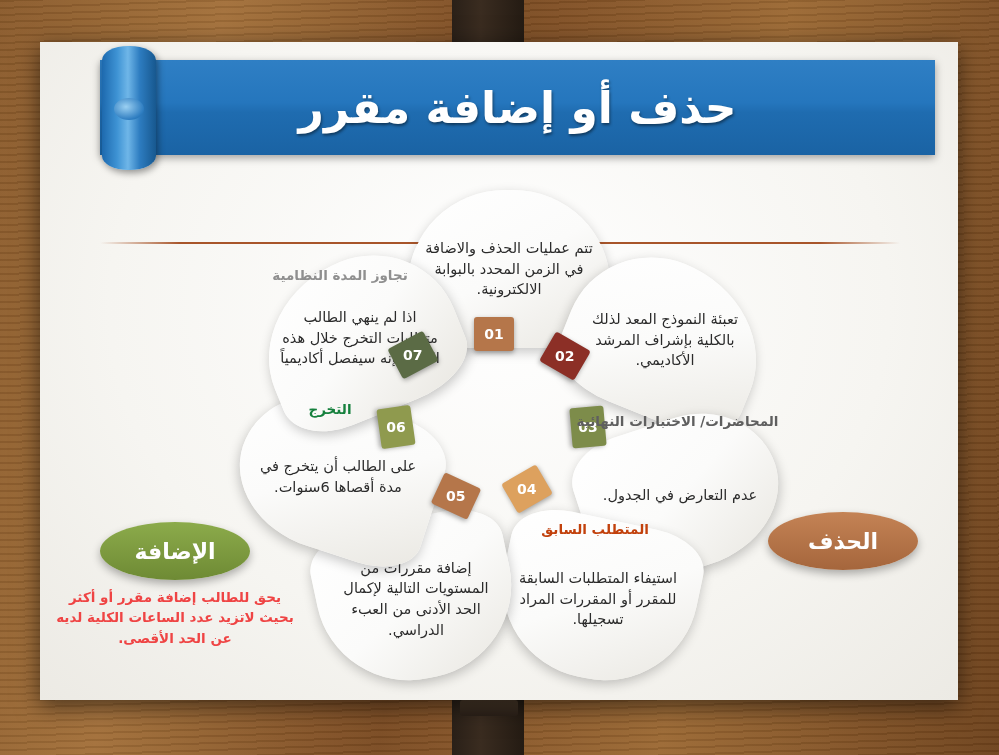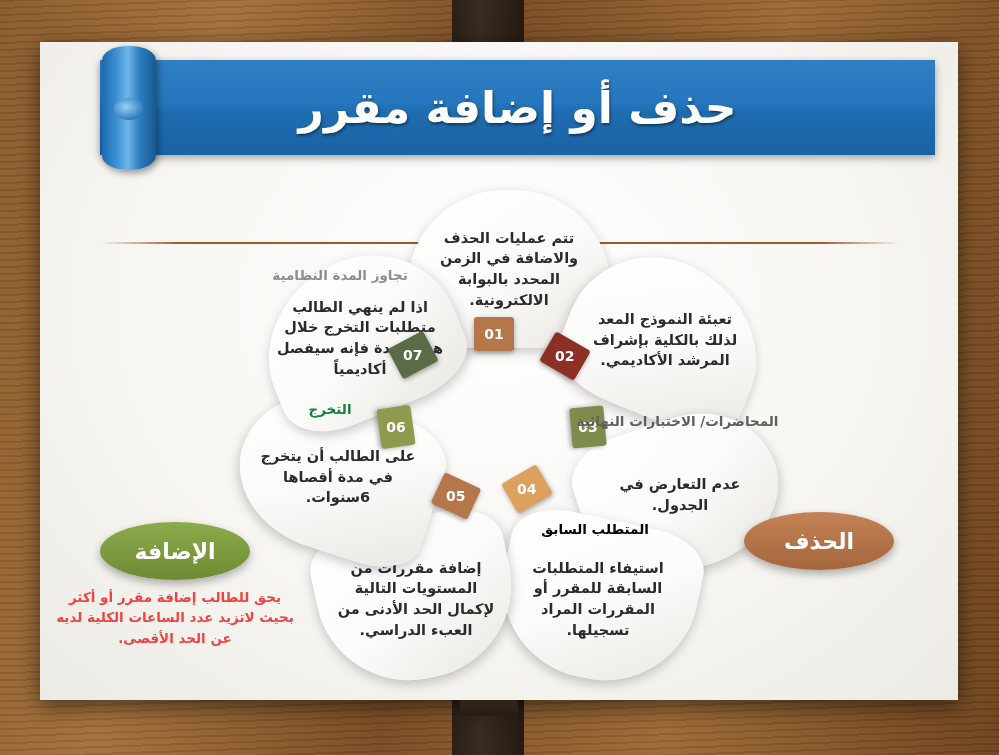--- a/index.html
+++ b/index.html
@@ -134,21 +134,21 @@
     box-shadow: 0 4px 12px rgba(0,0,0,0.22);
   }
   .petal .ptext {
     position: absolute;
     inset: 10px 14px 10px 14px;
     display: flex;
     align-items: center;
     justify-content: center;
     text-align: center;
     font-size: 14.5px;
-    font-weight: bold;
+    font-weight: normal;
     line-height: 1.42;
     color: #2b2b2b;
   }
 
   
   .tab {
     position: absolute;
     width: 40px; height: 34px;
     display: flex;
     align-items: center;
@@ -268,29 +268,29 @@
     </div>
     <div class="tab" style="left:336px; top:368px; background:#8f9a4e; transform:rotate(82deg);">
       <span style="display:inline-block; transform:rotate(-82deg);">06</span>
     </div>
     <div class="tab" style="left:353px; top:296px; background:#5b6b45; transform:rotate(-28deg);">
       <span style="display:inline-block; transform:rotate(28deg);">07</span>
     </div>
 
     <div class="side-label" style="left:530px; top:370px; width:215px; color:#5f5f5f;">المحاضرات/ الاختبارات النهائية</div>
 
-    <div class="side-label" style="left:470px; top:478px; width:170px; color:#000000;">المتطلب السابق</div>
+    <div class="side-label" style="left:470px; top:478px; width:170px; color:#c2410c;">المتطلب السابق</div>
 
     <div class="side-label" style="left:225px; top:358px; width:130px; color:#15803d;">التخرج</div>
 
     <div class="side-label" style="left:210px; top:224px; width:180px; color:#8f8f8f;">تجاوز المدة النظامية</div>
 
     <div class="pill" style="left:60px; top:480px; background:linear-gradient(180deg,#8cab4b,#6e8a34);">
       <span>الإضافة</span>
     </div>
     <div class="pill-text" style="left:10px; top:545px; width:250px;">يحق للطالب إضافة مقرر أو أكثر بحيث لاتزيد عدد الساعات الكلية لديه عن الحد الأقصى.</div>
 
-    <div class="pill" style="left:704px; top:470px; background:linear-gradient(180deg,#c48355,#a5663c);">
+    <div class="pill" style="left:728px; top:470px; background:linear-gradient(180deg,#c48355,#a5663c);">
       <span>الحذف</span>
     </div>
 
   </div>
 </div>
 
 </body></html>

